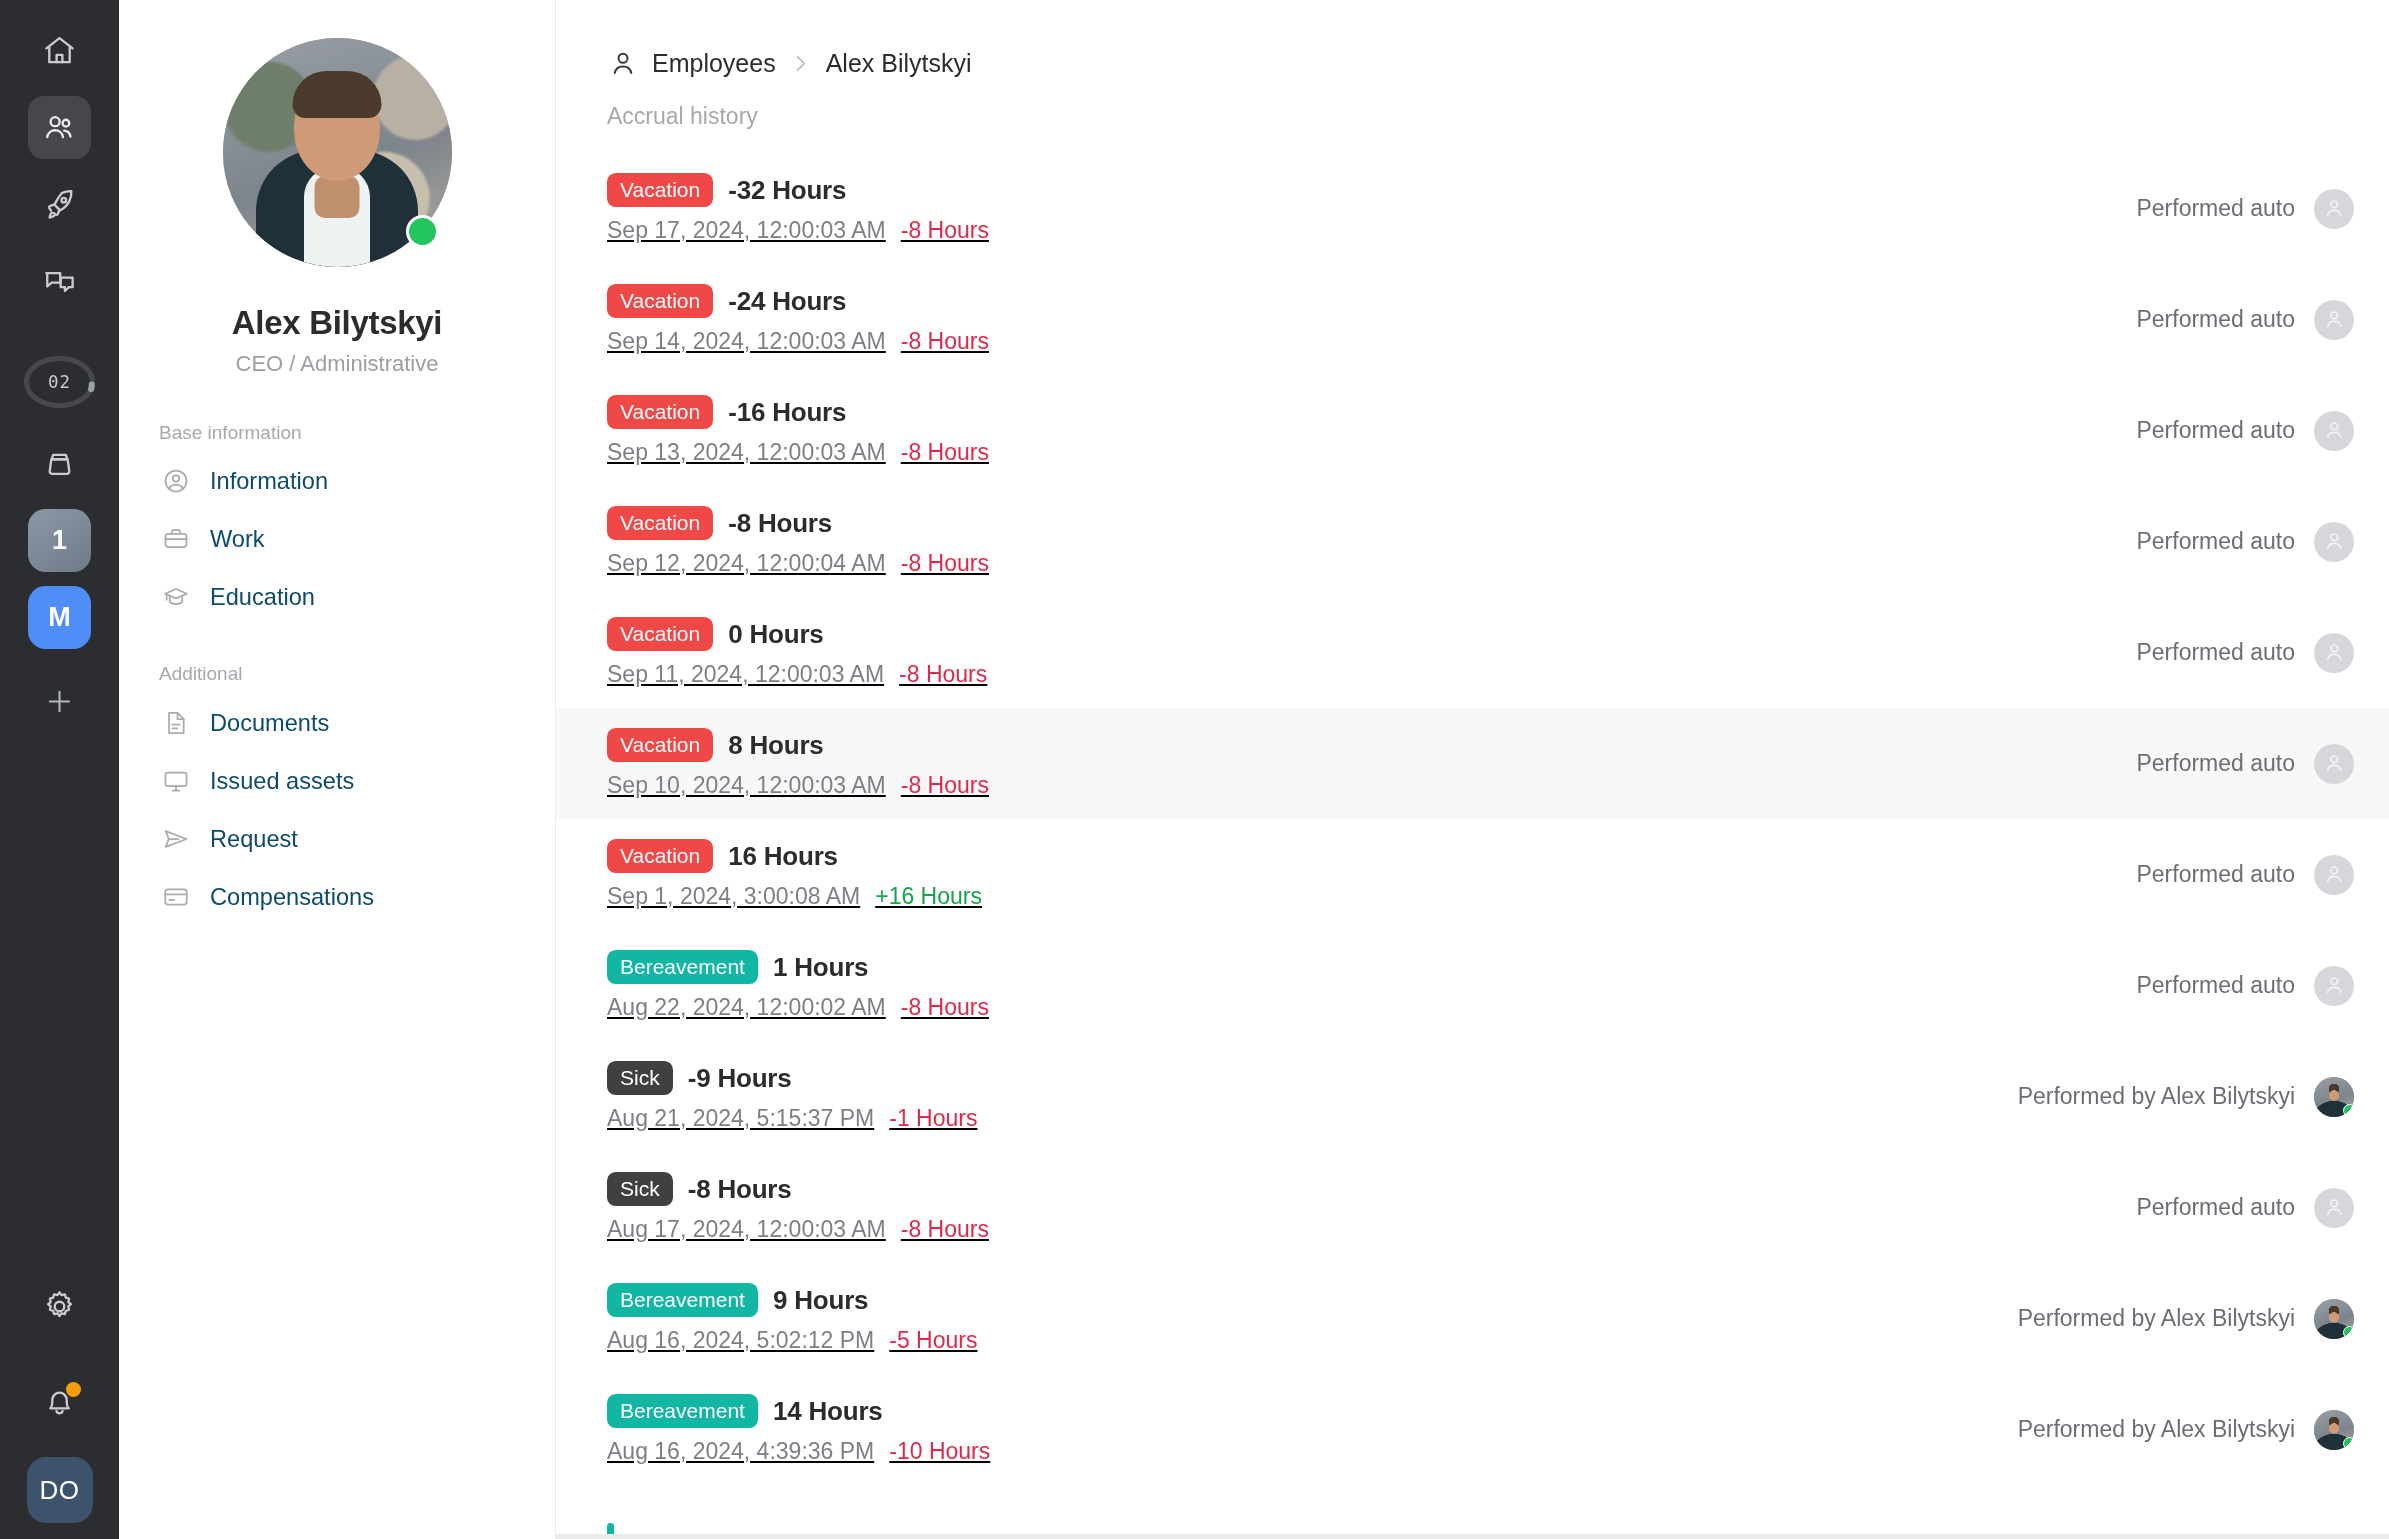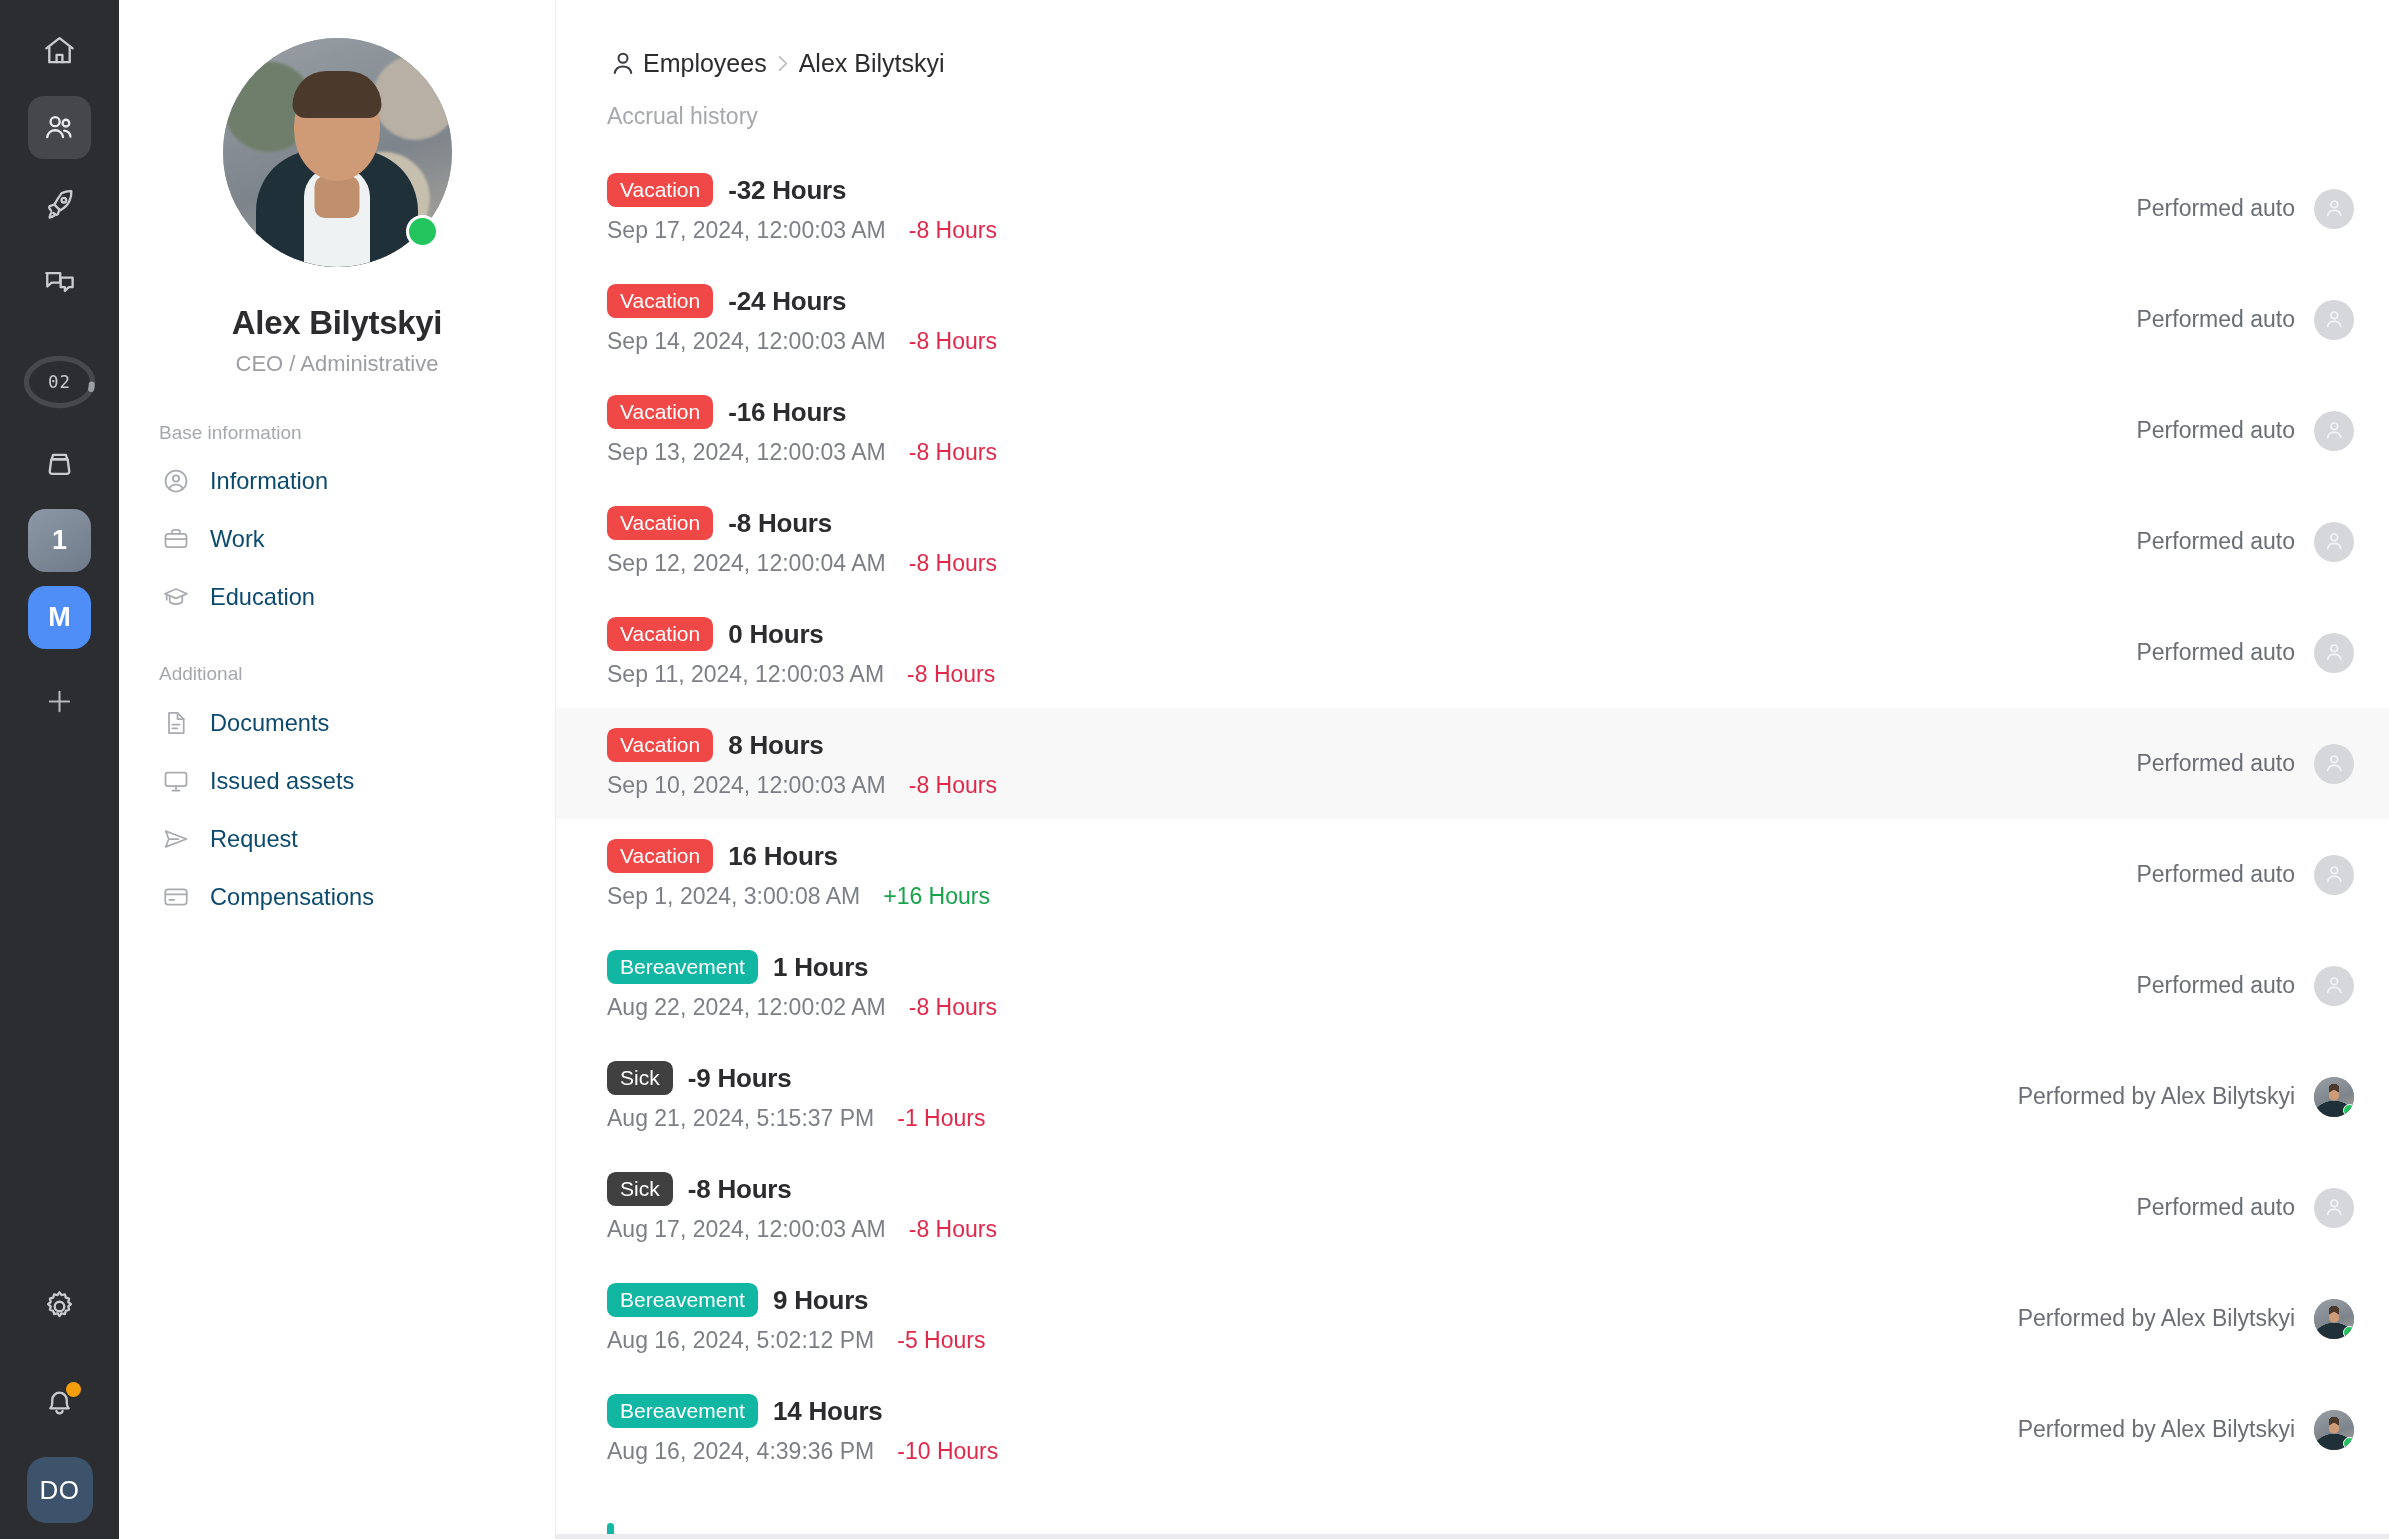--- a/index.html
+++ b/index.html
@@ -116,21 +116,21 @@
     display: flex; align-items: center; gap: 19px;
     height: 58px; margin: 0 17.5px; padding-left: 24.5px;
     border-radius: 12.2px; color: #0c4a6e; font-size: 23.6px;
   }
   .nav-item.active { background: #f2f3f5; }
   .nav-item .nico { width: 30px; height: 30px; display:flex; align-items:center; justify-content:center; flex:0 0 30px;}
 
   
   .main { flex: 1 1 auto; height: 1539px; background: #fff; position: relative; overflow: hidden;}
   .crumb {
-    display: flex; align-items: center; gap: 3px;
+    display: flex; align-items: center; gap: 12px;
     padding: 31px 0 0 49px; height: 96px;
   }
   .crumb-ico { width: 35px; height: 35px; display:flex; align-items:center; justify-content:center; }
   .crumb-link { font-size: 25px; color: #2c2c2e; }
   .crumb-sep { width: 26px; height: 26px; display:flex; align-items:center; justify-content:center;}
   .crumb-cur { font-size: 25px; color: #2c2c2e; }
 
   .sec-title {
     font-size: 23px; color: #a6a8ad;
     padding: 7px 0 0 51px;
@@ -147,21 +147,21 @@
   .row-line1 { display: flex; align-items: center; gap: 15px; }
   .badge {
     display: inline-flex; align-items: center; justify-content: center;
     height: 34px; padding: 0 13px; border-radius: 8.7px;
     color: #fff; font-size: 21px; white-space: nowrap;
   }
   .badge.vacation { background: #f04747; }
   .badge.bereavement { background: #12b7a3; }
   .badge.sick { background: #404040; }
   .hours { font-size: 26px; font-weight: 700; color: #2c2c2e; letter-spacing: -0.2px; }
-  .row-line2 { display: flex; align-items: flex-end; gap: 23px; }
+  .row-line2 { display: flex; align-items: flex-end; gap: 15px; text-decoration: underline; }
   .dt { font-size: 23px; color: #7c7f85; }
   .delta { font-size: 23px; font-weight: 400; }
   .delta.neg { color: #e0294a; }
   .delta.pos { color: #17a34a; }
 
   .row-right { display: flex; align-items: center; gap: 19px; }
   .perf { font-size: 23px; color: #6b6e74; white-space: nowrap; }
   .av {
     width: 40px; height: 40px; border-radius: 50%;
     background: #d5d7da; display:flex; align-items:center; justify-content:center;

